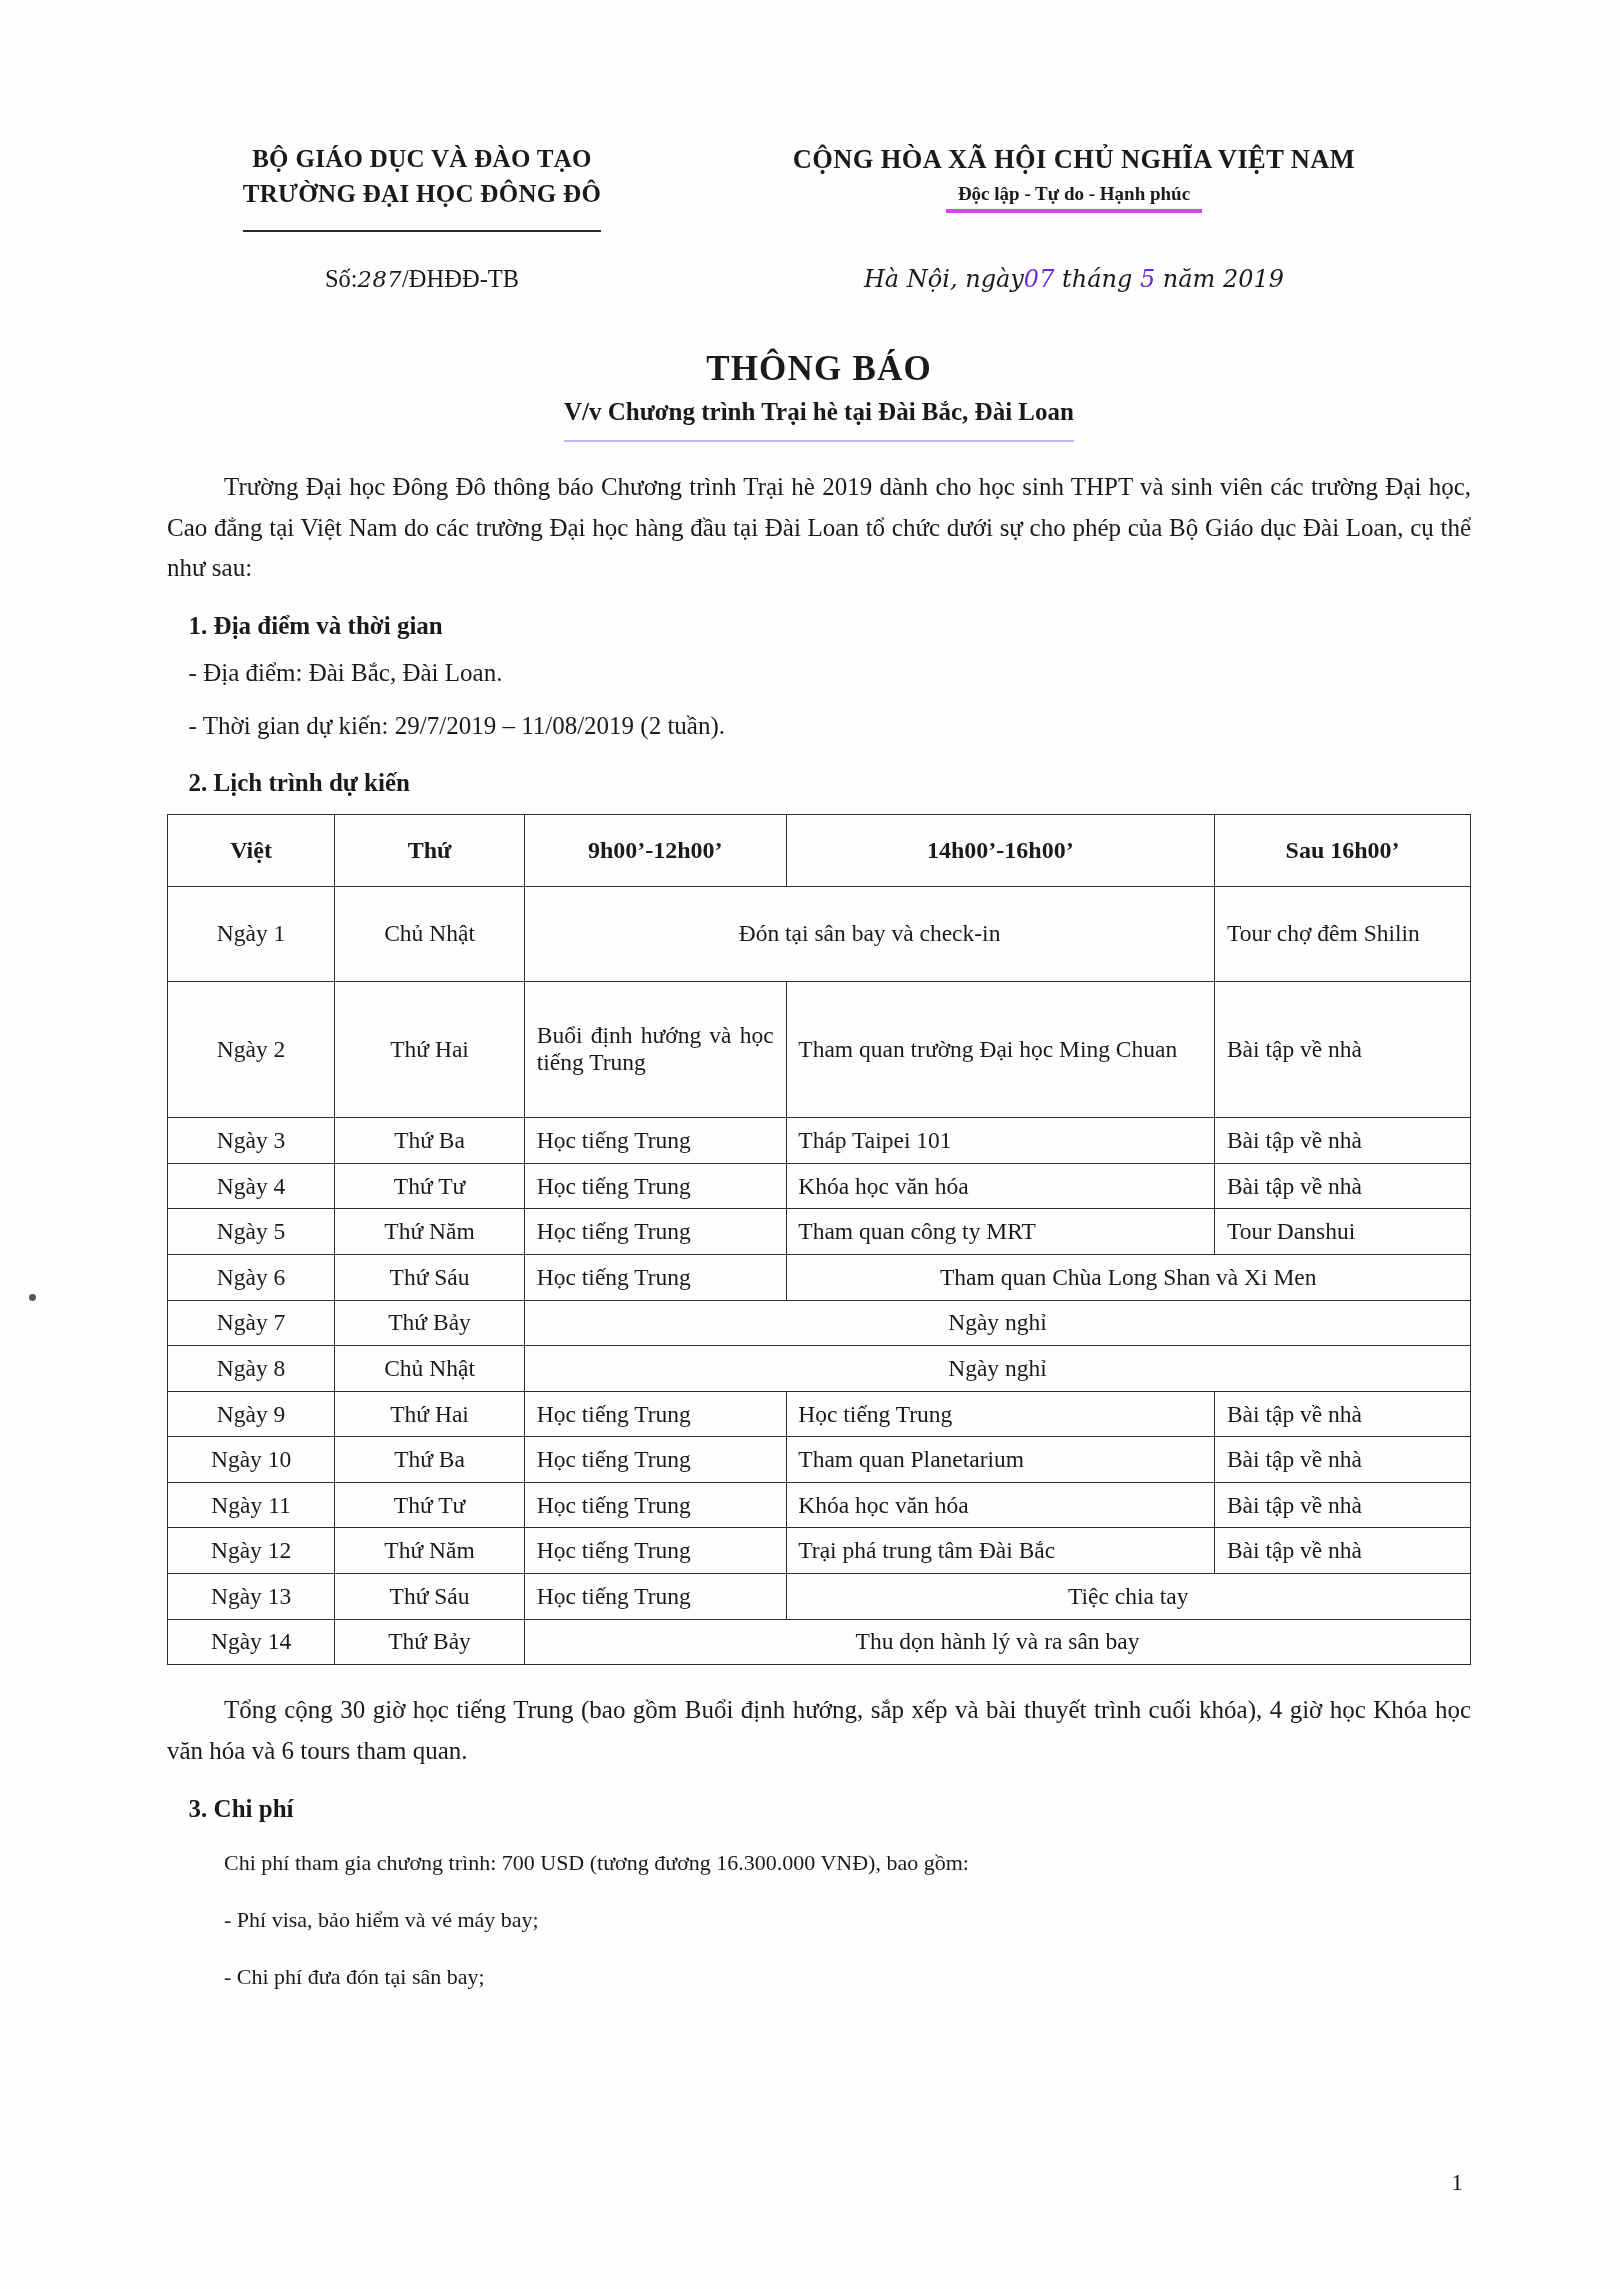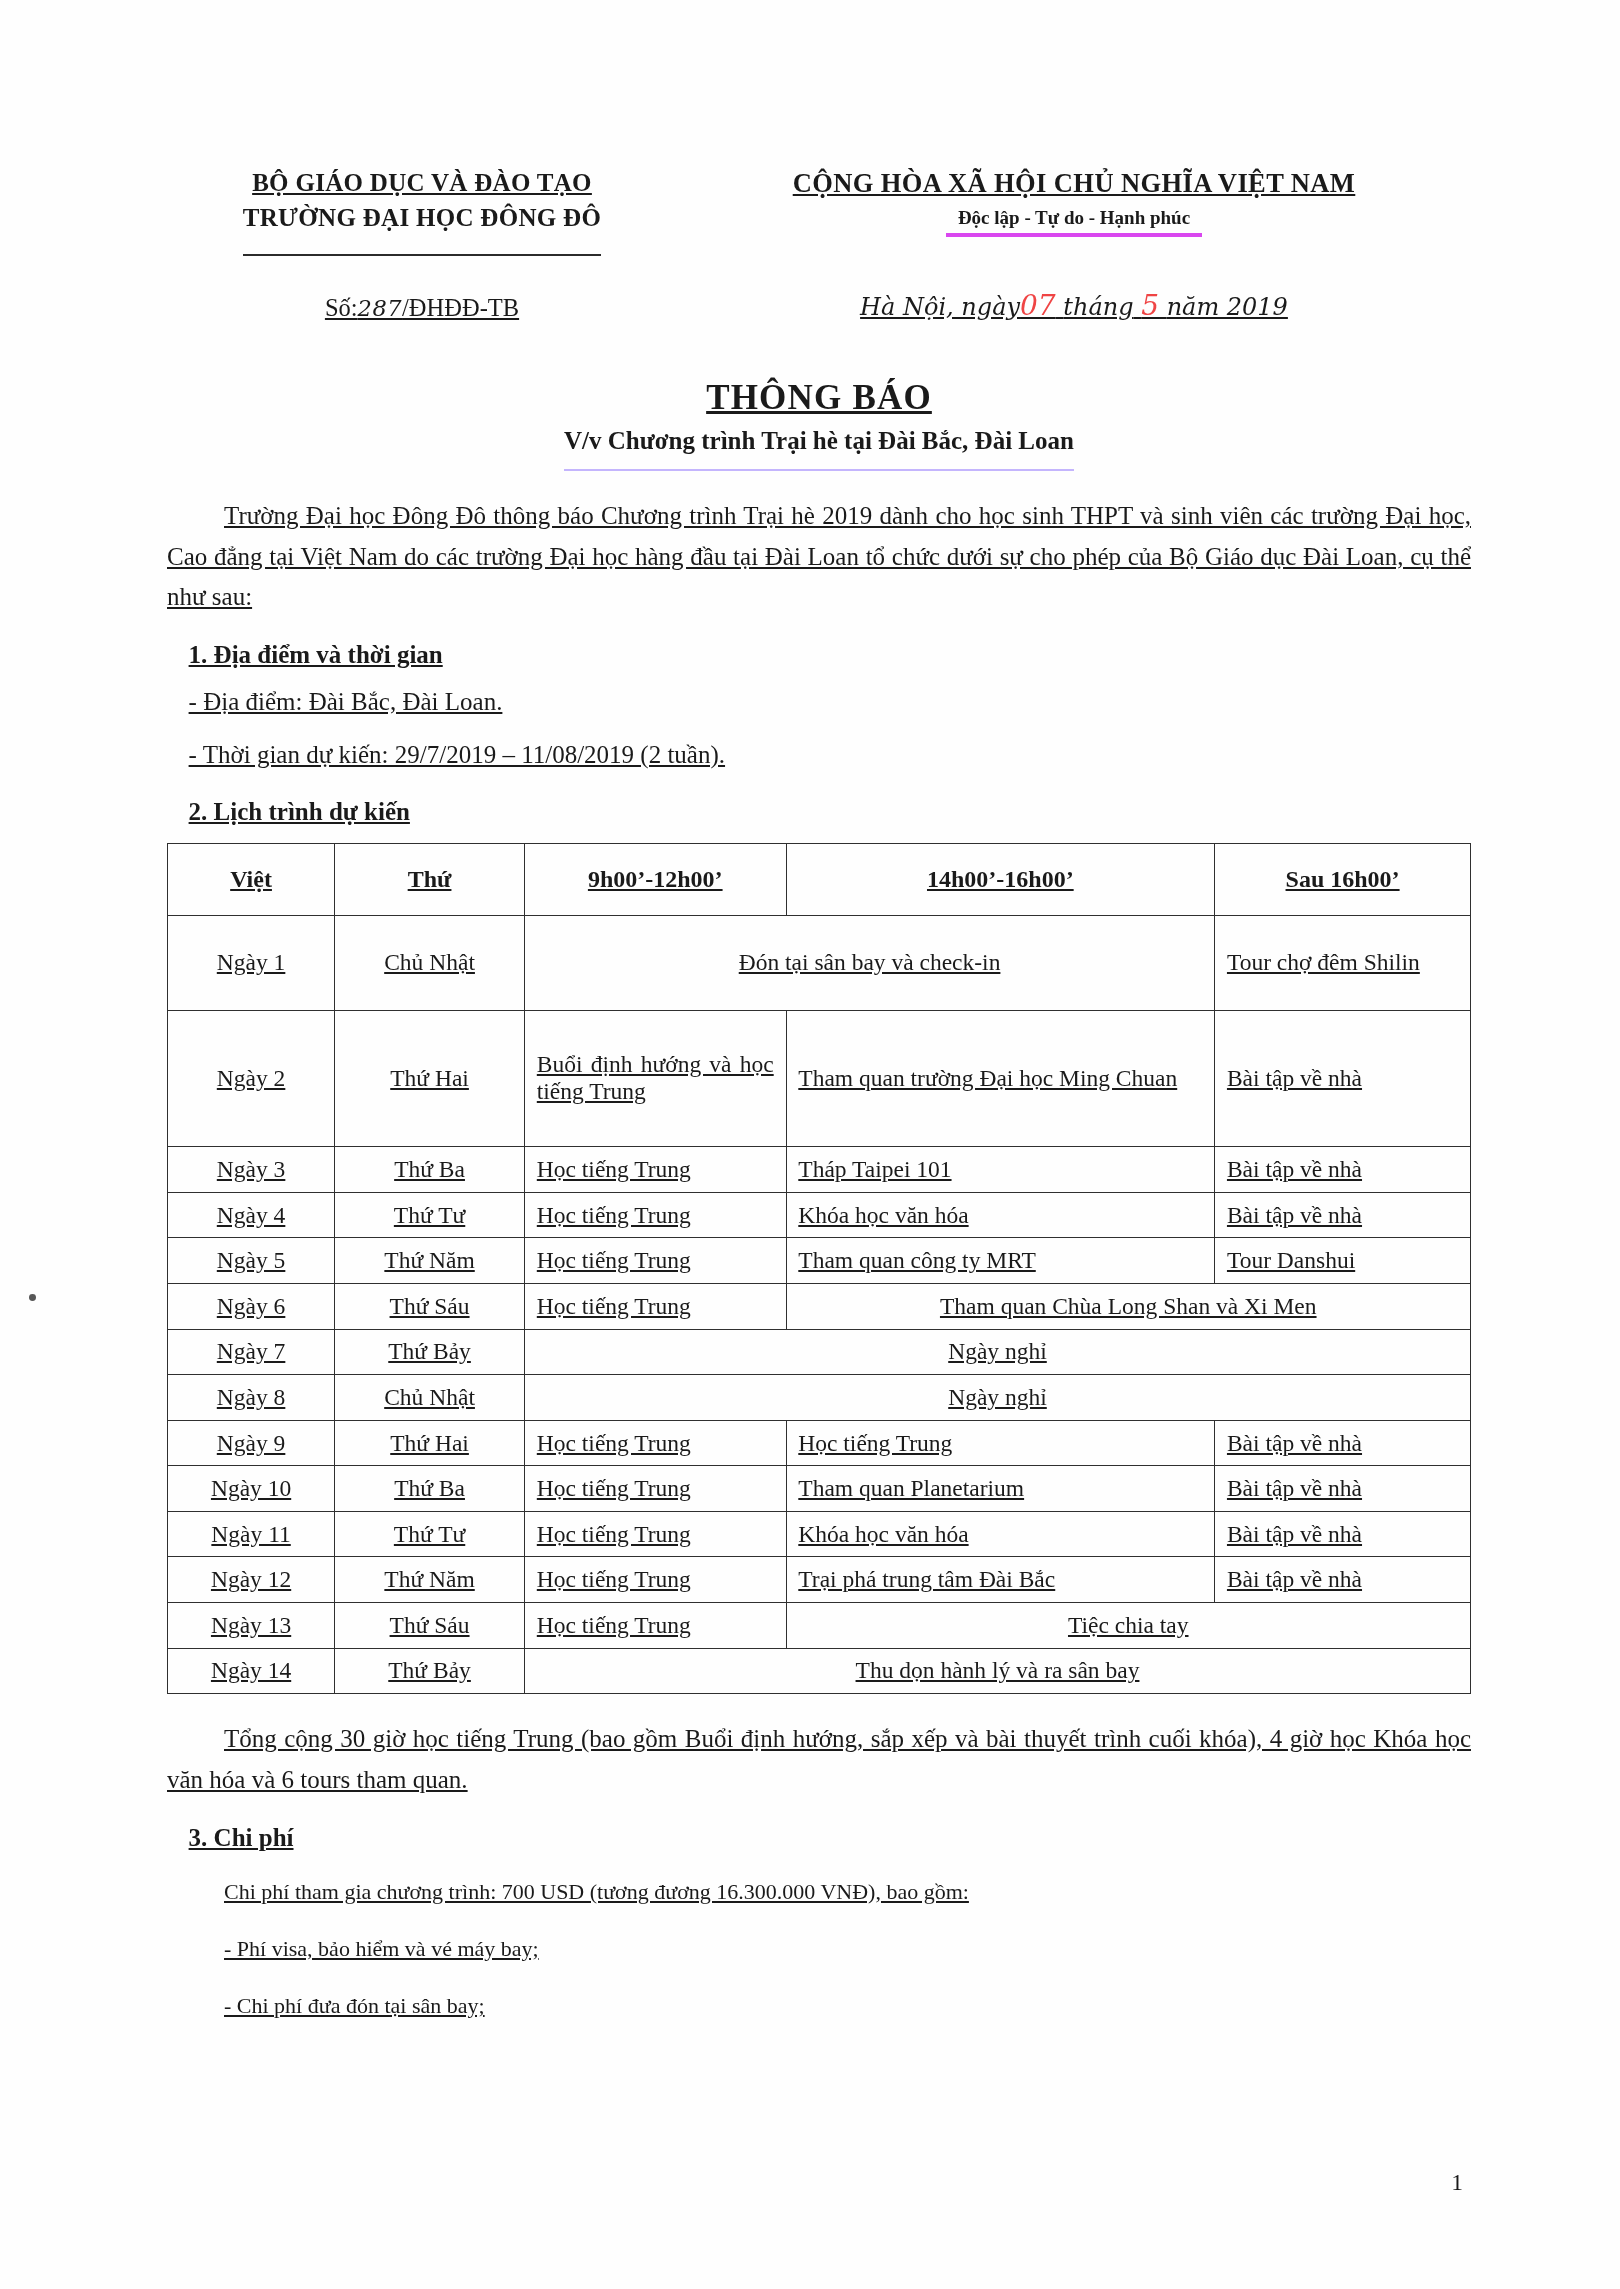--- a/index.html
+++ b/index.html
@@ -15,23 +15,22 @@
     position: relative;
     width: 1620px;
     height: 2290px;
     margin: 0 auto;
     background: #fefefe;
     overflow: hidden;
   }
   .sheet {
     position: absolute;
     left: 167px;
-    top: 143px;
+    top: 119px;
     width: 1304px;
-    text-decoration: underline;
   }
 
   
   .header {
     display: flex;
     align-items: flex-start;
     justify-content: flex-start;
   }
   .header-left {
     width: 510px;
@@ -90,22 +89,22 @@
   .so-right {
     flex: 1;
     text-align: center;
     font-size: 24px;
     font-style: italic;
     font-family: "DejaVu Serif", serif;
   }
   .hand-ink {
     font-family: "DejaVu Serif", serif;
     font-style: italic;
-    font-size: 28px;
-    color: #ef4444;
+    font-size: 24px;
+    color: #6d28d9;
   }
 
   
   .title-main {
     text-align: center;
     font-size: 35px;
     font-weight: 700;
     letter-spacing: 1.2px;
     margin-top: 56px;
   }

